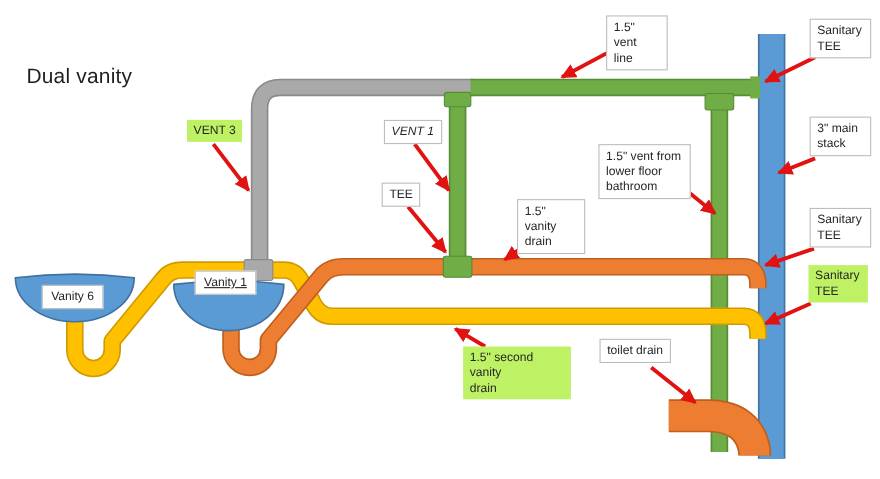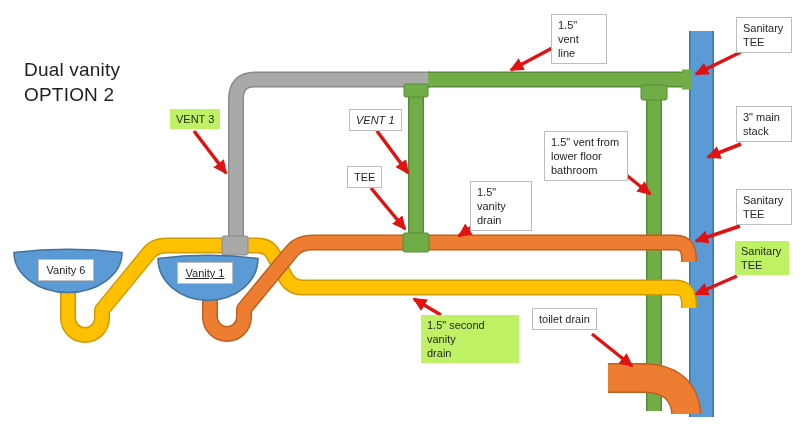--- a/index.html
+++ b/index.html
@@ -75,21 +75,20 @@
     <line x1="741" y1="144" x2="708" y2="157" stroke-width="3.5" marker-end="url(#ah)" stroke="#e01212"></line>
     <line x1="615" y1="166" x2="650" y2="194" stroke-width="3.5" marker-end="url(#ah)" stroke="#e01212"></line>
     <line x1="740" y1="226" x2="696" y2="241" stroke-width="3.5" marker-end="url(#ah)" stroke="#e01212"></line>
     <line x1="737" y1="276" x2="696" y2="294" stroke-width="3.5" marker-end="url(#ah)" stroke="#e01212"></line>
     <line x1="441" y1="315" x2="414" y2="299" stroke-width="3.5" marker-end="url(#ah)" stroke="#e01212"></line>
     <line x1="592" y1="334" x2="632" y2="366" stroke-width="3.5" marker-end="url(#ah)" stroke="#e01212"></line>
   </svg>
 
   <div class="title">
     <div>Dual vanity</div>
-    <div>OPTION 2</div>
   </div>
 
   <div class="lbl lbl--hl" style="left:170px; top:109px;">VENT 3</div>
   <div class="lbl lbl--box" style="left:349px; top:109px;font-style:italic;">VENT 1</div>
   <div class="lbl lbl--box" style="left:347px; top:166px;">TEE</div>
   <div class="lbl lbl--box" style="left:551px; top:14px; width:42px;">1.5" vent
 line</div>
   <div class="lbl lbl--box" style="left:736px; top:17px; width:42px;">Sanitary
 TEE</div>
   <div class="lbl lbl--box" style="left:736px; top:106px; width:42px;">3" main
@@ -98,17 +97,17 @@
 lower floor
 bathroom</div>
   <div class="lbl lbl--box" style="left:470px; top:181px; width:48px;">1.5" vanity
 drain</div>
   <div class="lbl lbl--box" style="left:736px; top:189px; width:42px;">Sanitary
 TEE</div>
   <div class="lbl lbl--hl" style="left:735px; top:241px; width:42px;">Sanitary
 TEE</div>
   <div class="lbl lbl--hl" style="left:421px; top:315px; width:86px;">1.5" second vanity
 drain</div>
-  <div class="lbl lbl--box" style="left:532px; top:308px;">toilet drain</div>
+  <div class="lbl lbl--box" style="left:545px; top:308px;">toilet drain</div>
   <div class="lbl lbl--box lbl--center" style="left:38px; top:259px; width:42px;">Vanity 6</div>
-  <div class="lbl lbl--box lbl--center" style="left:177px; top:262px; width:42px;text-decoration:underline;">Vanity 1</div>
+  <div class="lbl lbl--box lbl--center" style="left:177px; top:246px; width:42px;text-decoration:underline;">Vanity 1</div>
 
 </div>
 
 </body></html>

